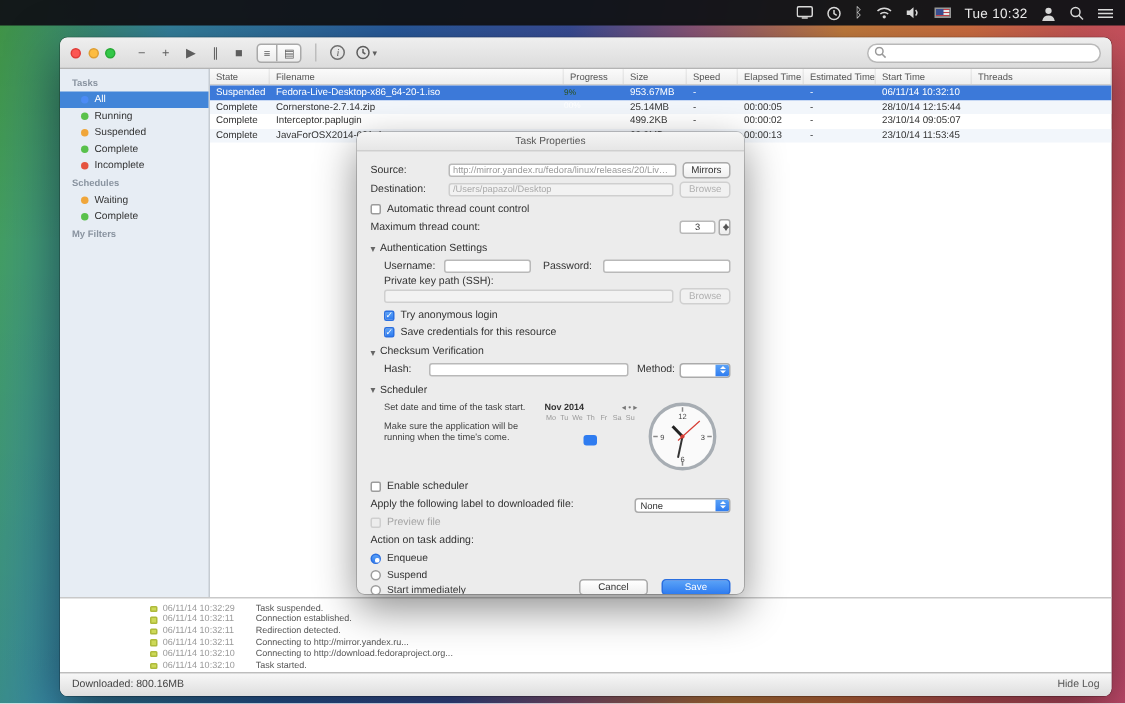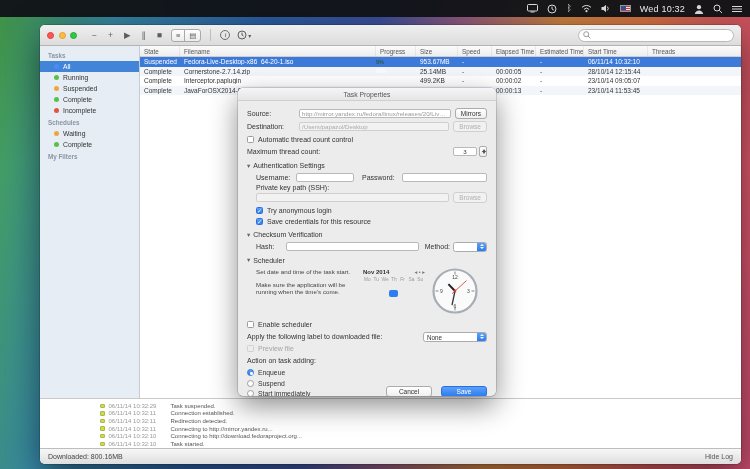--- a/index.html
+++ b/index.html
@@ -187,21 +187,21 @@
           <circle cx="5.5" cy="7.2" r="1.1" fill="#ddd"></circle>
         </svg>
     </span>
     <span>
       <svg width="10" height="9">
           <path d="M0.5 3 h2 L5 0.8 v7.4 L2.5 6 h-2 z" fill="#ddd"></path>
           <path d="M6.4 2.6 a2.8 2.8 0 0 1 0 3.8" fill="none" stroke="#ddd"></path>
         </svg>
     </span>
     <span class="mb-flag"></span>
-    <span class="mb-time">Wed 10:32</span>
+    <span class="mb-time">Tue 10:32</span>
     <span>
       <svg width="10" height="10">
           <circle cx="5" cy="3.2" r="2.1" fill="#ddd"></circle>
           <path d="M0.8 10 a4.3 4.6 0 0 1 8.4 0 z" fill="#ddd"></path>
         </svg>
     </span>
     <span>
       <svg width="10" height="10">
           <circle cx="4" cy="4" r="3" fill="none" stroke="#ddd"></circle>
           <line x1="6.2" y1="6.2" x2="9" y2="9" stroke="#ddd"></line>

